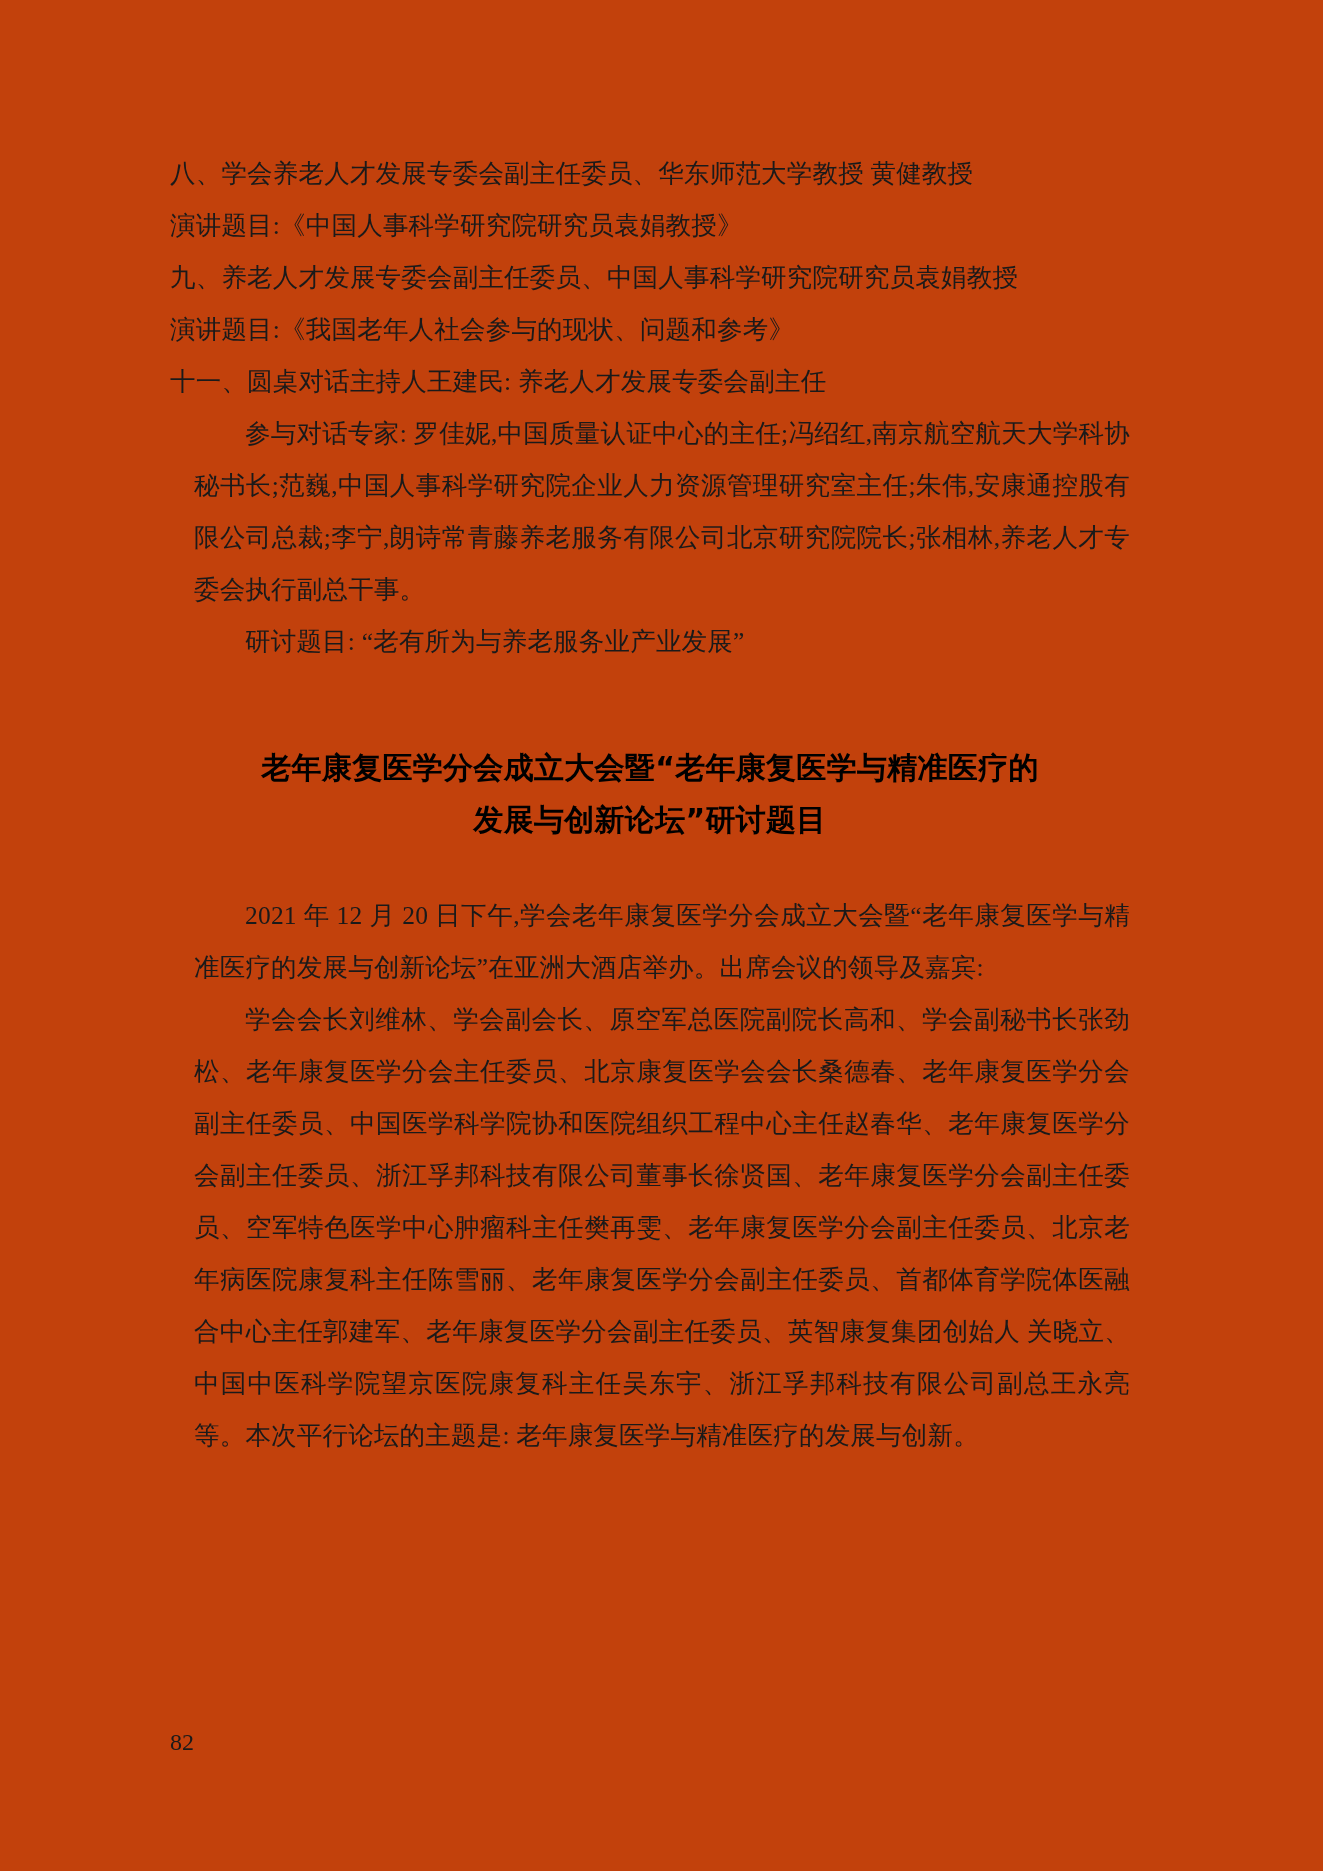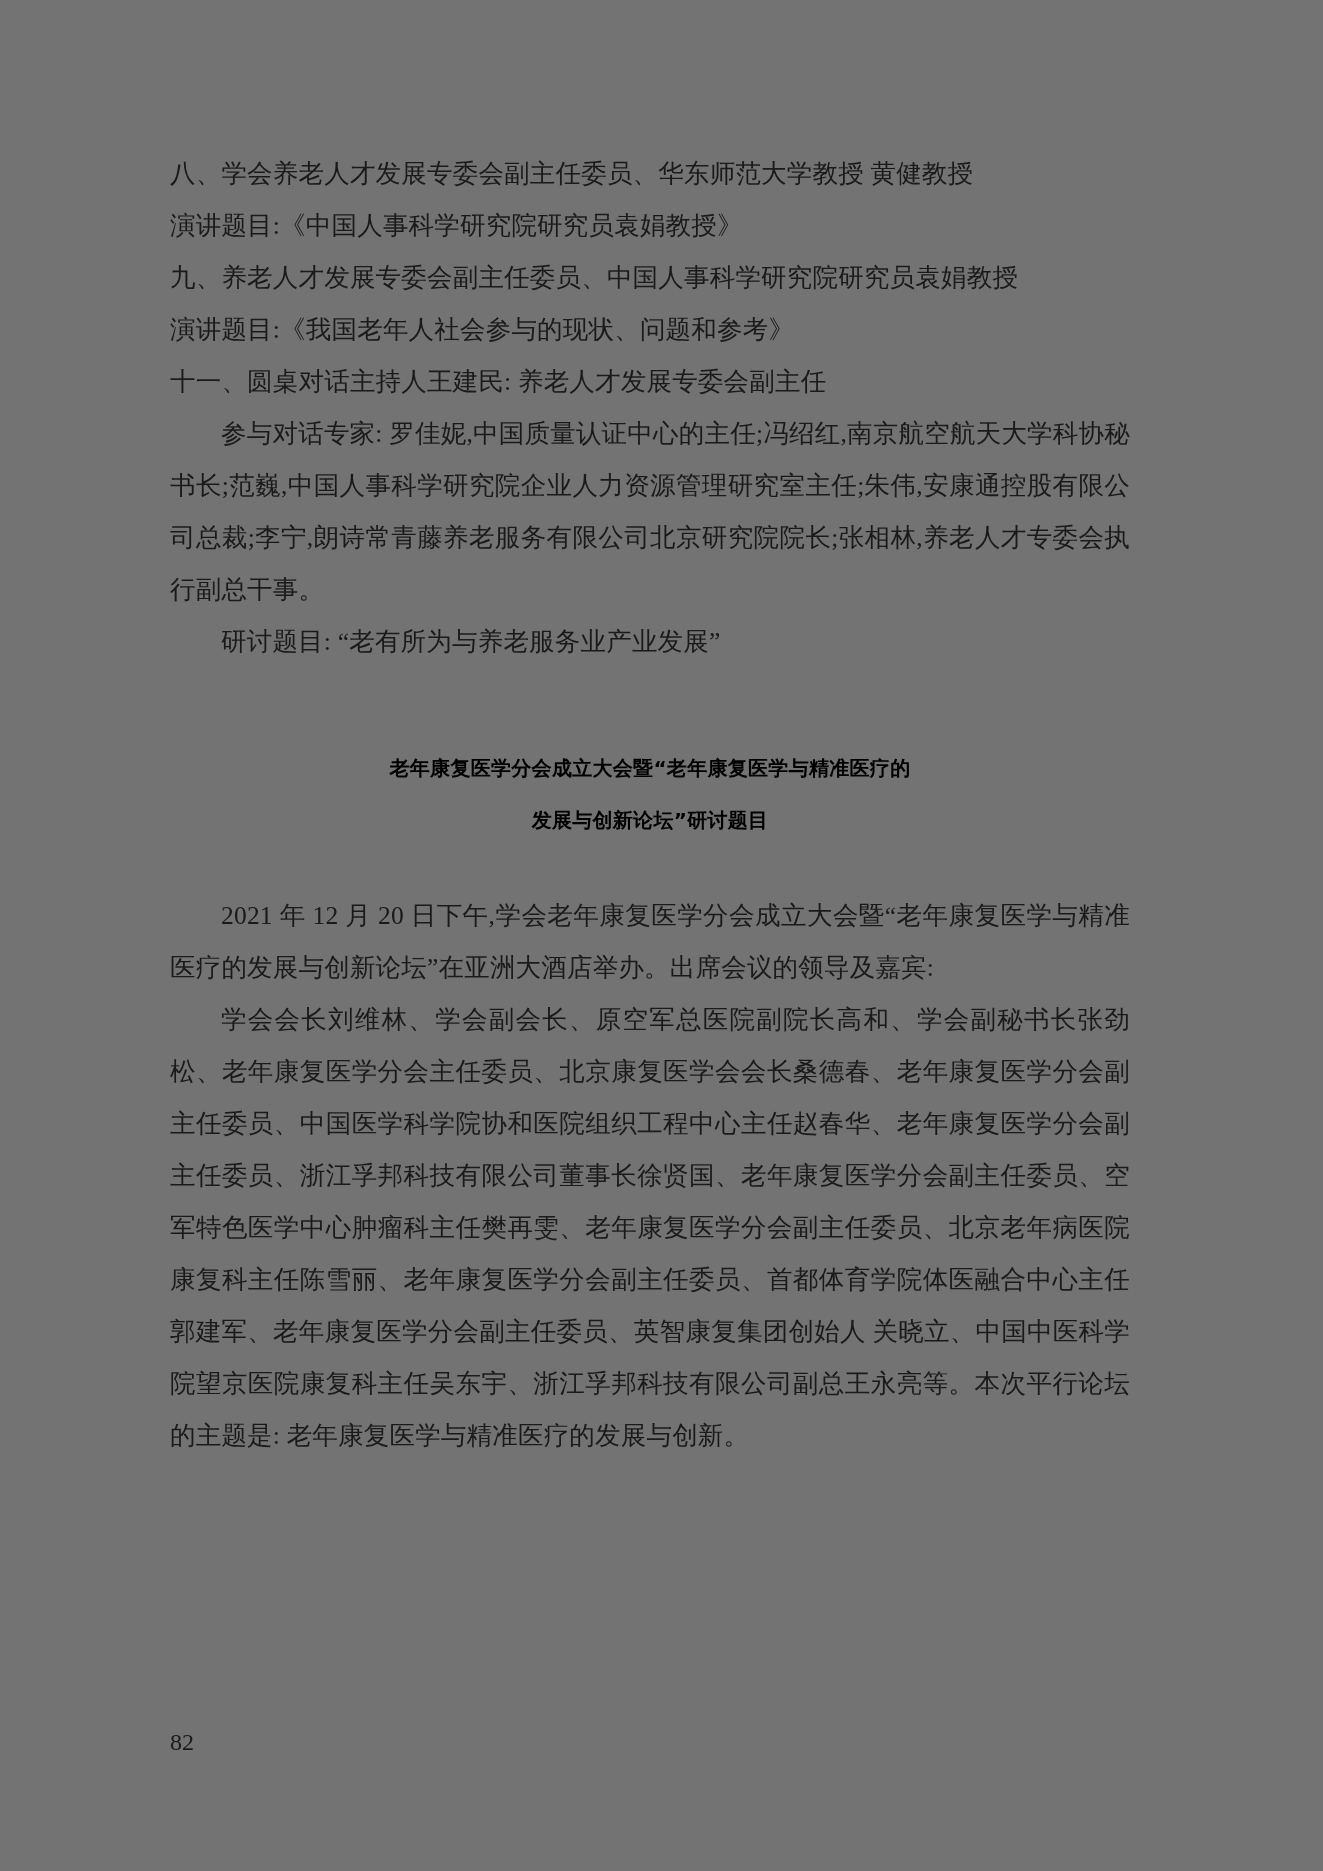--- a/index.html
+++ b/index.html
@@ -9,45 +9,46 @@
   }
   body {
     font-family: "Liberation Serif", "DejaVu Serif", serif;
     color: #1a1a1a;
   }
   .page {
     position: relative;
     width: 1323px;
     height: 1871px;
     margin: 0 auto;
-    background: #737373;
+    background: #c2410c;
     box-sizing: border-box;
     overflow: hidden;
   }
   .content {
     position: absolute;
     left: 170px;
     top: 148px;
     width: 960px;
   }
   .para {
     font-size: 25.5px;
     line-height: 52px;
     text-align: justify;
     text-justify: inter-ideograph;
     margin: 0;
     letter-spacing: 0.2px;
   }
   .indent {
     text-indent: 51px;
+    margin-left: 24px;
   }
   .section-title {
     font-family: "DejaVu Sans", "Liberation Sans", sans-serif;
     font-weight: bold;
-    font-size: 20px;
+    font-size: 30px;
     line-height: 52px;
     text-align: center;
     margin: 0;
     letter-spacing: 0.3px;
     color: #000000;
   }
   .gap-before-title {
     height: 74px;
   }
   .gap-after-title {

